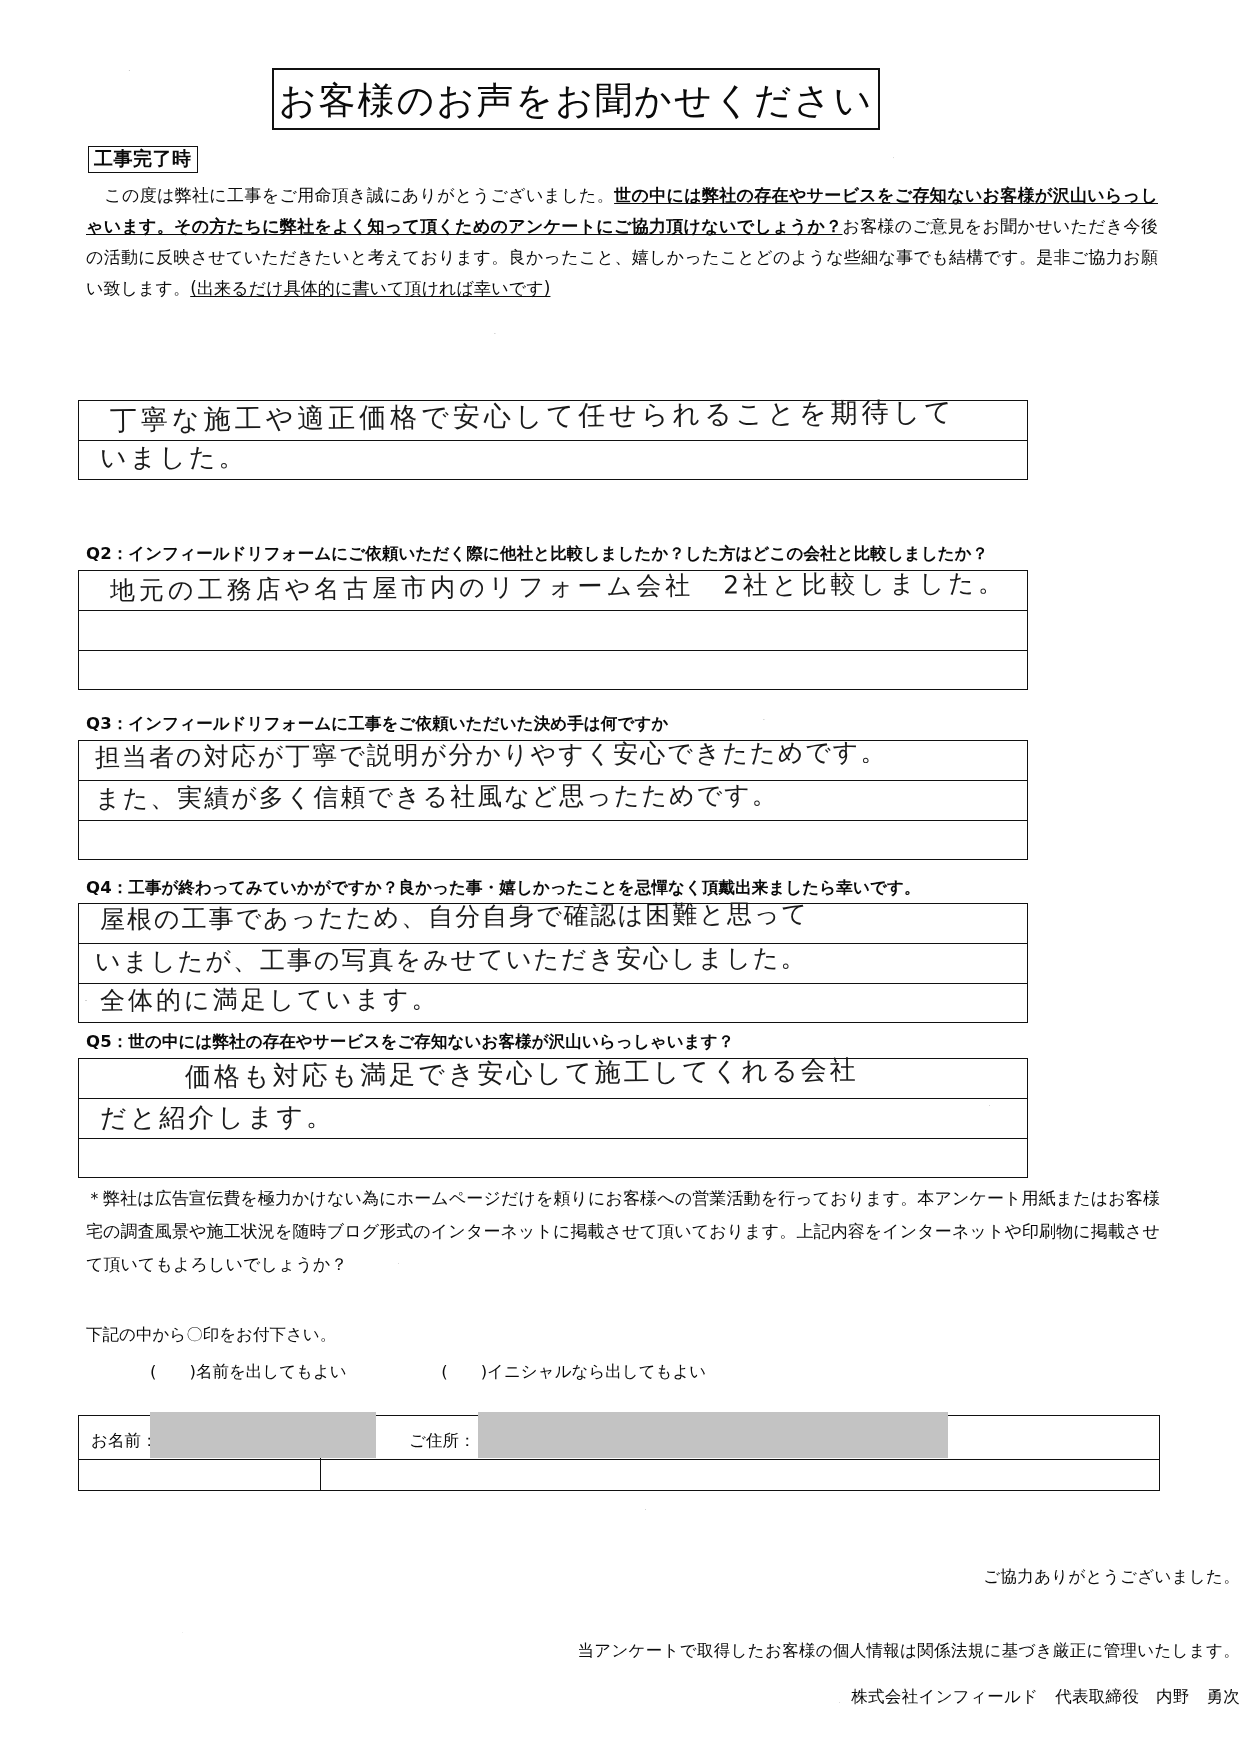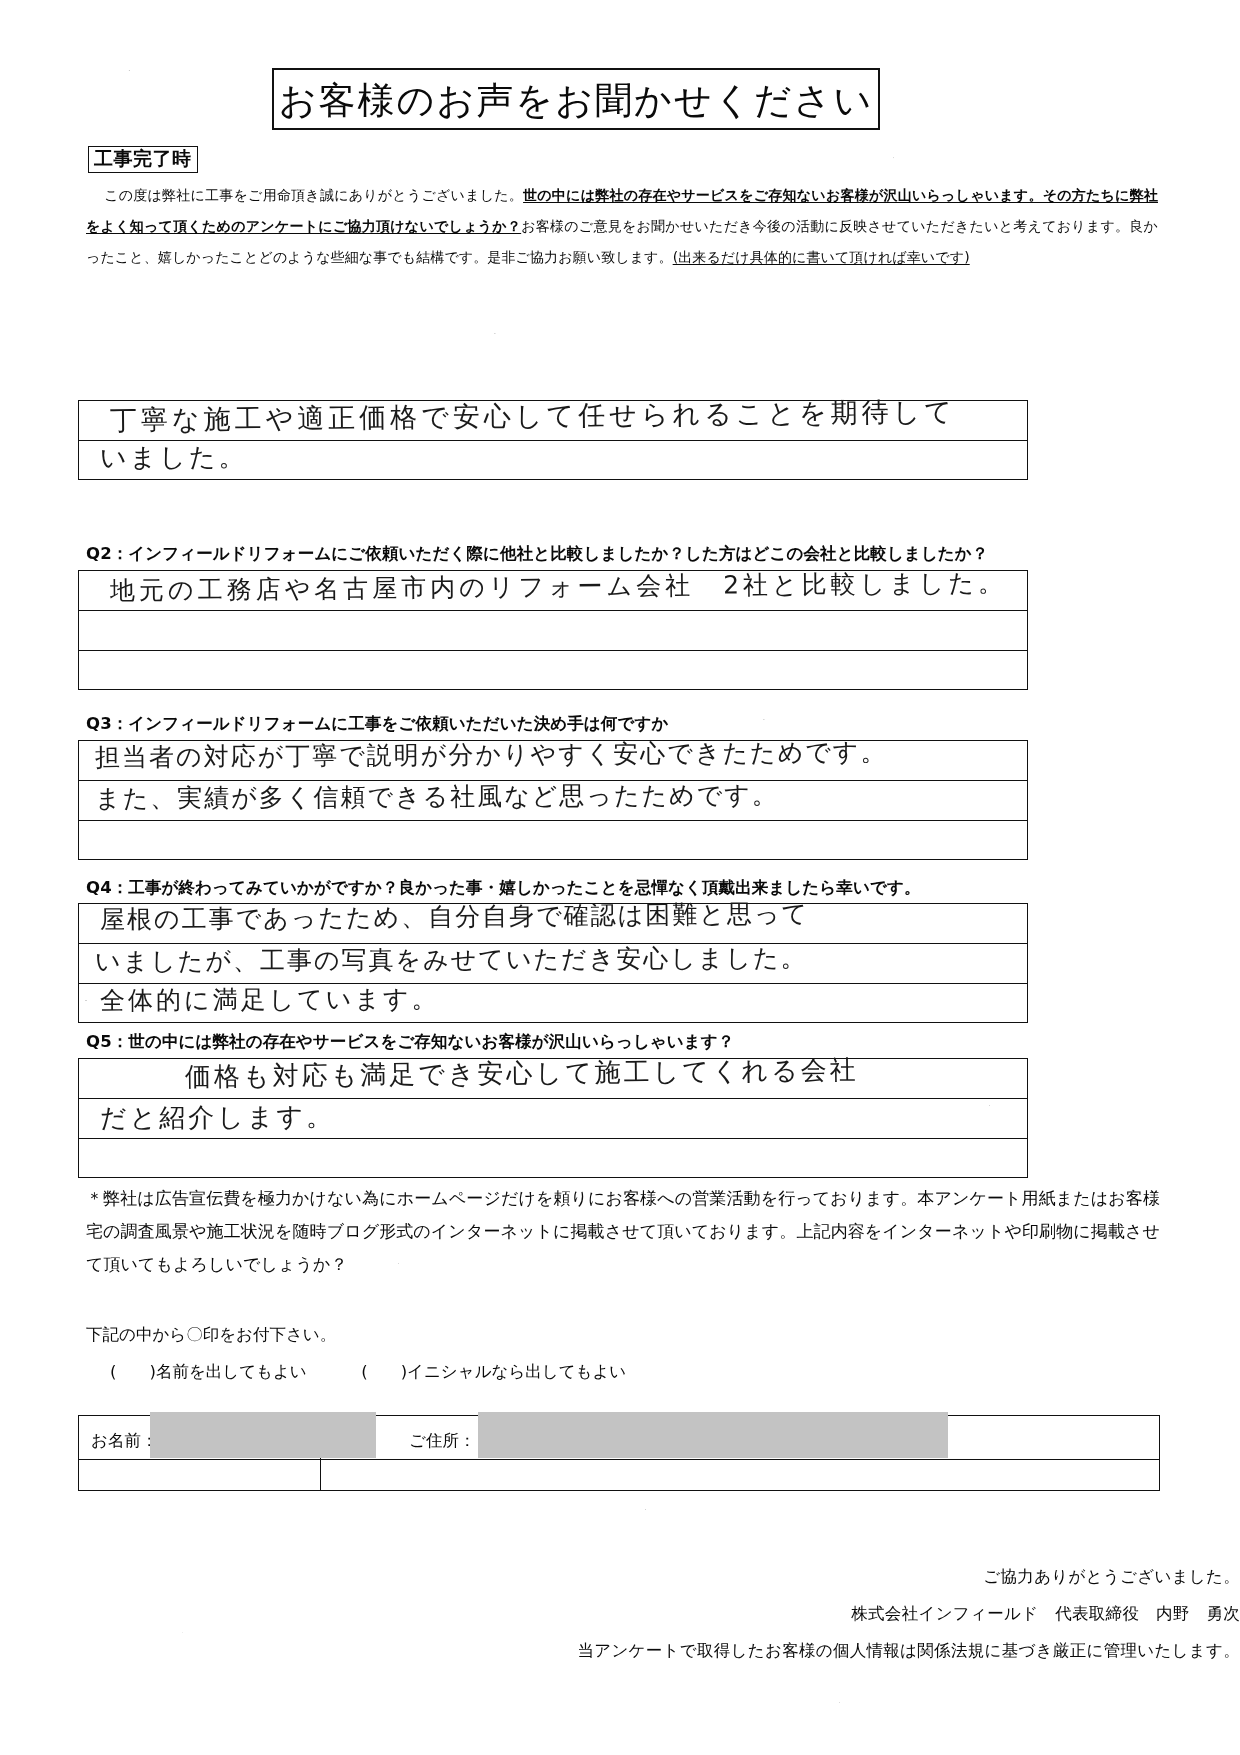--- a/index.html
+++ b/index.html
@@ -78,21 +78,21 @@
     line-height: 1.15;
     letter-spacing: .5px;
   }
 
   
   .intro {
     position: absolute;
     left: 86px;
     top: 180px;
     width: 1072px;
-    font-size: 14px;
+    font-size: 17px;
     line-height: 31px;
     letter-spacing: .1px;
     text-align: justify;
   }
   .intro .ind { display: inline-block; width: 18px; }
   .u { text-decoration: underline; text-underline-offset: 2px; font-weight: bold; }
   .ub { text-decoration: underline; text-underline-offset: 2px; }
 
   
   .q-label {
@@ -148,21 +148,21 @@
 
   
   .consent {
     position: absolute;
     left: 110px;
     top: 1358px;
     font-size: 16.5px;
     line-height: 28px;
     white-space: nowrap;
   }
-  .consent .opt { display: inline-block; }
+  .consent .opt { display: inline-block; margin-left: 40px; }
   .consent .gap { display: inline-block; width: 44px; }
 
   
   .nameaddr {
     position: absolute;
     left: 78px;
     top: 1415px;
     width: 1082px;
     height: 76px;
     border: 1.6px solid #111;
@@ -203,21 +203,21 @@
   .closing {
     position: absolute;
     left: 0;
     width: 1240px;
     text-align: right;
     font-size: 16.5px;
     line-height: 33px;
     letter-spacing: .3px;
   }
   .cl-1 { top: 1560px; }
-  .cl-2 { top: 1597px; }
+  .cl-2 { top: 1680px; }
   .cl-3 { top: 1634px; }
 </style>
 </head>
 <body>
 
 <div class="page">
 
   <div class="title-box">
     <div class="title-text">お客様のお声をお聞かせください</div>
   </div>

